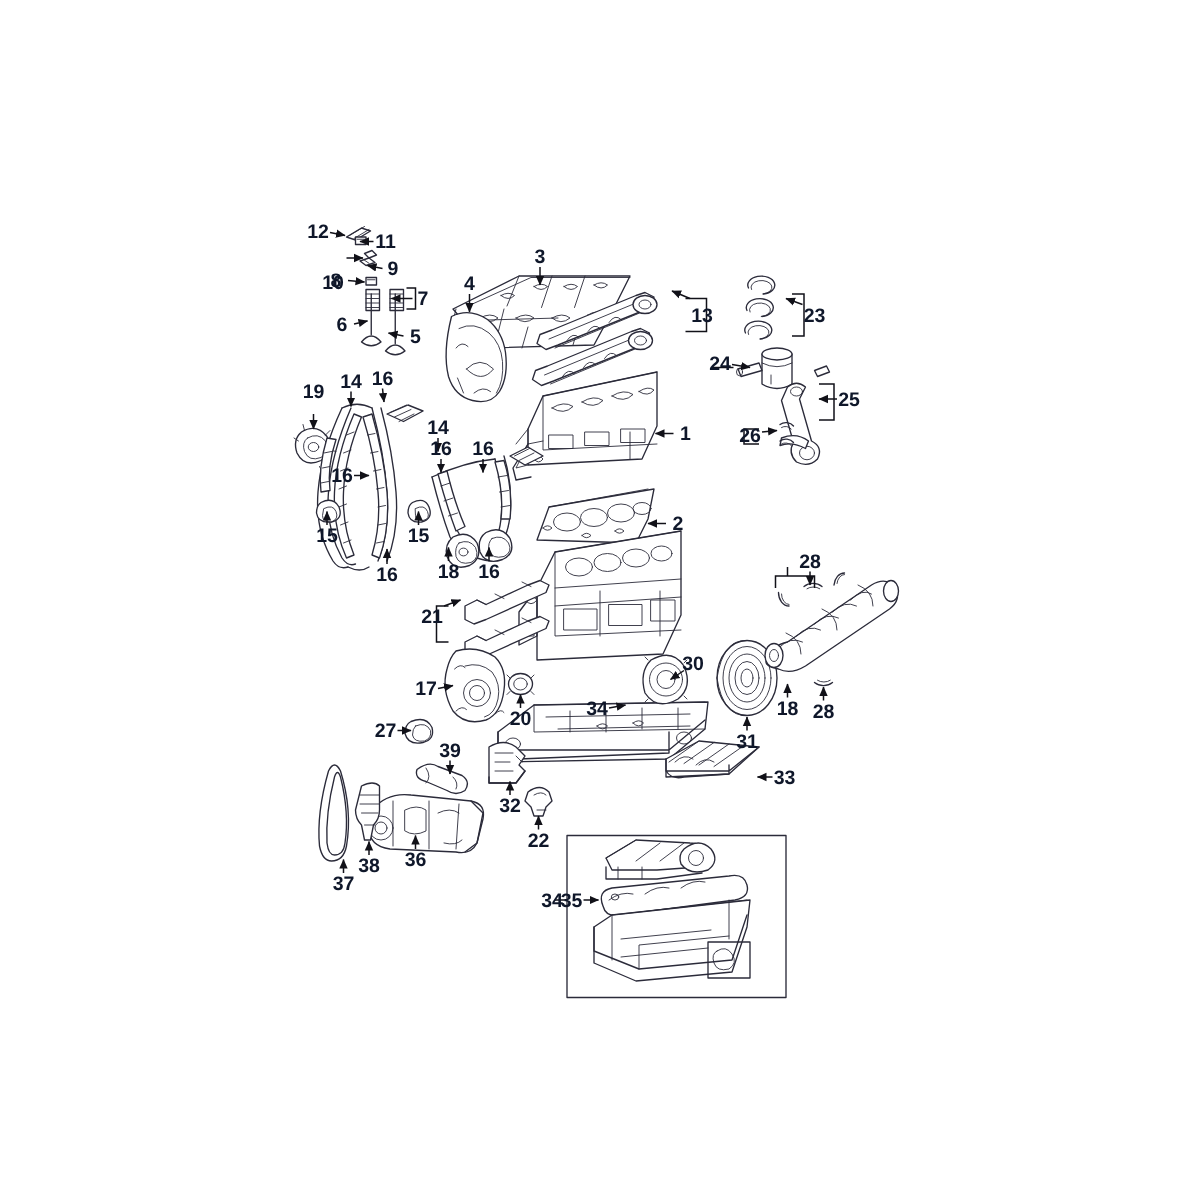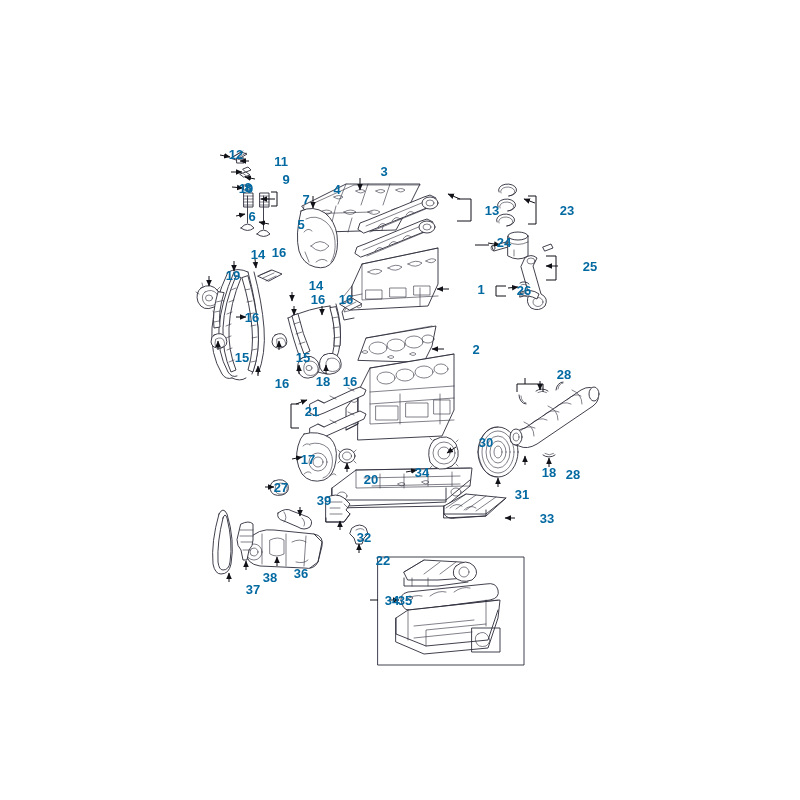--- a/index.html
+++ b/index.html
@@ -1,21 +1,21 @@
 <!DOCTYPE html>
 <html><head>
 <meta charset="utf-8">
 <style>
   html,body{margin:0;padding:0;background:#ffffff;}
   body{width:800px;height:800px;font-family:"Liberation Sans",sans-serif;}
   #stage{position:relative;width:800px;height:800px;background:#fff;overflow:hidden;}
   #art{position:absolute;left:0;top:0;width:800px;height:800px;}
   .lbl{position:absolute;font-family:"Liberation Sans",sans-serif;font-weight:bold;
-       font-size:13px;color:#0369a1;line-height:13px;white-space:nowrap;
-       transform:translate(-50%,-50%);letter-spacing:0px;margin-left:24px;}
+       font-size:13px;color:#0f172a;line-height:13px;white-space:nowrap;
+       transform:translate(-50%,-50%);letter-spacing:0px;}
 </style>
 </head>
 <body>
 
 <div id="stage">
 
   <svg id="art" viewBox="0 0 800 800" xmlns="http://www.w3.org/2000/svg">
     <defs>
       <style>
         .s  { fill:none; stroke:#2b2b3a; stroke-width:0.9; stroke-linejoin:round; stroke-linecap:round; }
@@ -476,21 +476,21 @@
       <div class="lbl" style="left: 262px; top: 179px;">9</div>
       <div class="lbl" style="left: 222px; top: 188px;">10</div>
       <div class="lbl" style="left: 257px; top: 161px;">11</div>
       <div class="lbl" style="left: 212px; top: 154px;">12</div>
       <div class="lbl" style="left: 468px; top: 210px; text-align: center;">13</div>
       <div class="lbl" style="left: 234px; top: 254px;">14</div>
       <div class="lbl" style="left: 218px; top: 357px;">15</div>
       <div class="lbl" style="left: 255px; top: 252px;">16</div>
       <div class="lbl" style="left: 284px; top: 459px;">17</div>
       <div class="lbl" style="left: 299px; top: 381px;">18</div>
-      <div class="lbl" style="left: 209px; top: 275px;">19</div>
+      <div class="lbl" style="left: 209px; top: 261px;">19</div>
       <div class="lbl" style="left: 347px; top: 479px;">20</div>
       <div class="lbl" style="left: 288px; top: 411px;">21</div>
       <div class="lbl" style="left: 359px; top: 560px;">22</div>
       <div class="lbl" style="left: 543px; top: 210px;">23</div>
       <div class="lbl" style="left: 480px; top: 242px;">24</div>
       <div class="lbl" style="left: 566px; top: 266px;">25</div>
       <div class="lbl" style="left: 500px; top: 290px;">26</div>
       <div class="lbl" style="left: 257px; top: 487px;">27</div>
       <div class="lbl" style="left: 540px; top: 374px;">28</div>
       <div class="lbl" style="left: 525px; top: 472px;">18</div>

